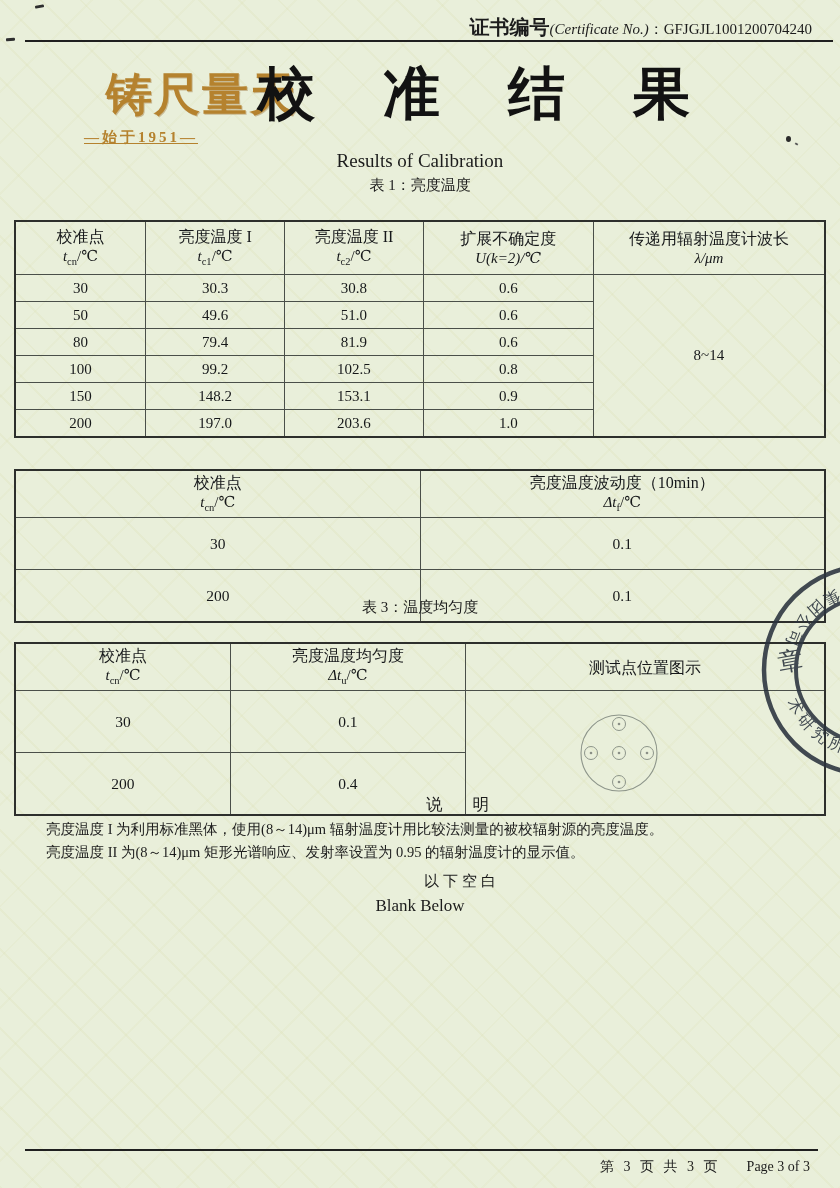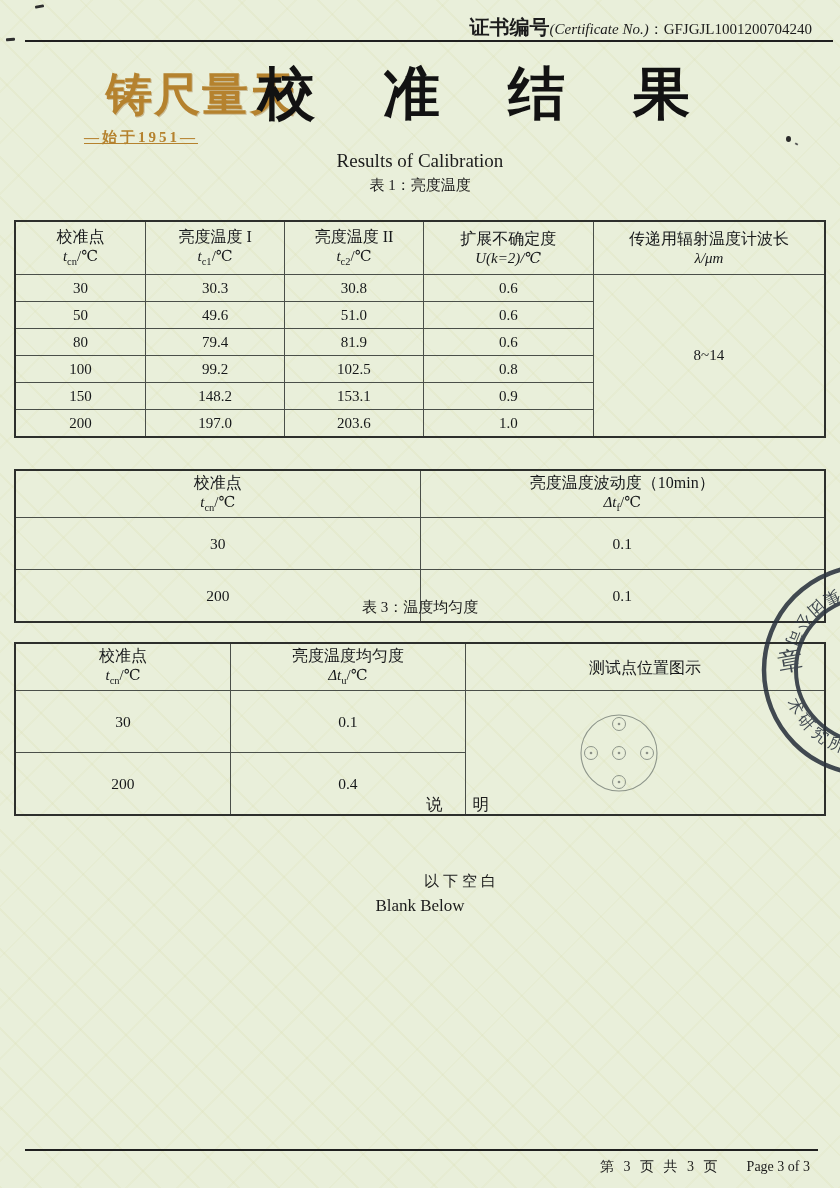--- a/index.html
+++ b/index.html
@@ -226,20 +226,24 @@
       </td>
     </tr>
     <tr>
       <td>200</td>
       <td>0.4</td>
     </tr>
   </tbody>
     </table>
 
   <div class="abs notes-title">说 明</div>
+  <div class="abs notes-body">
+    <div>亮度温度 I 为利用标准黑体，使用(8～14)μm 辐射温度计用比较法测量的被校辐射源的亮度温度。</div>
+    <div>亮度温度 II 为(8～14)μm 矩形光谱响应、发射率设置为 0.95 的辐射温度计的显示值。</div>
+  </div>
 
   <div class="abs blank-zh">以下空白</div>
   <div class="abs blank-en">Blank Below</div>
 
   <svg class="abs stamp" width="100" height="220" viewBox="0 0 100 220">
     <defs>
       <path id="stamp-arc" d="M 128 26 A 86 86 0 0 0 42 112 A 86 86 0 0 0 128 198" fill="none"></path>
     </defs>
     <circle cx="128" cy="112" r="104" fill="none" stroke="#2a333e" stroke-width="4.5"></circle>
     <circle cx="128" cy="112" r="72" fill="none" stroke="#2a333e" stroke-width="4"></circle>

